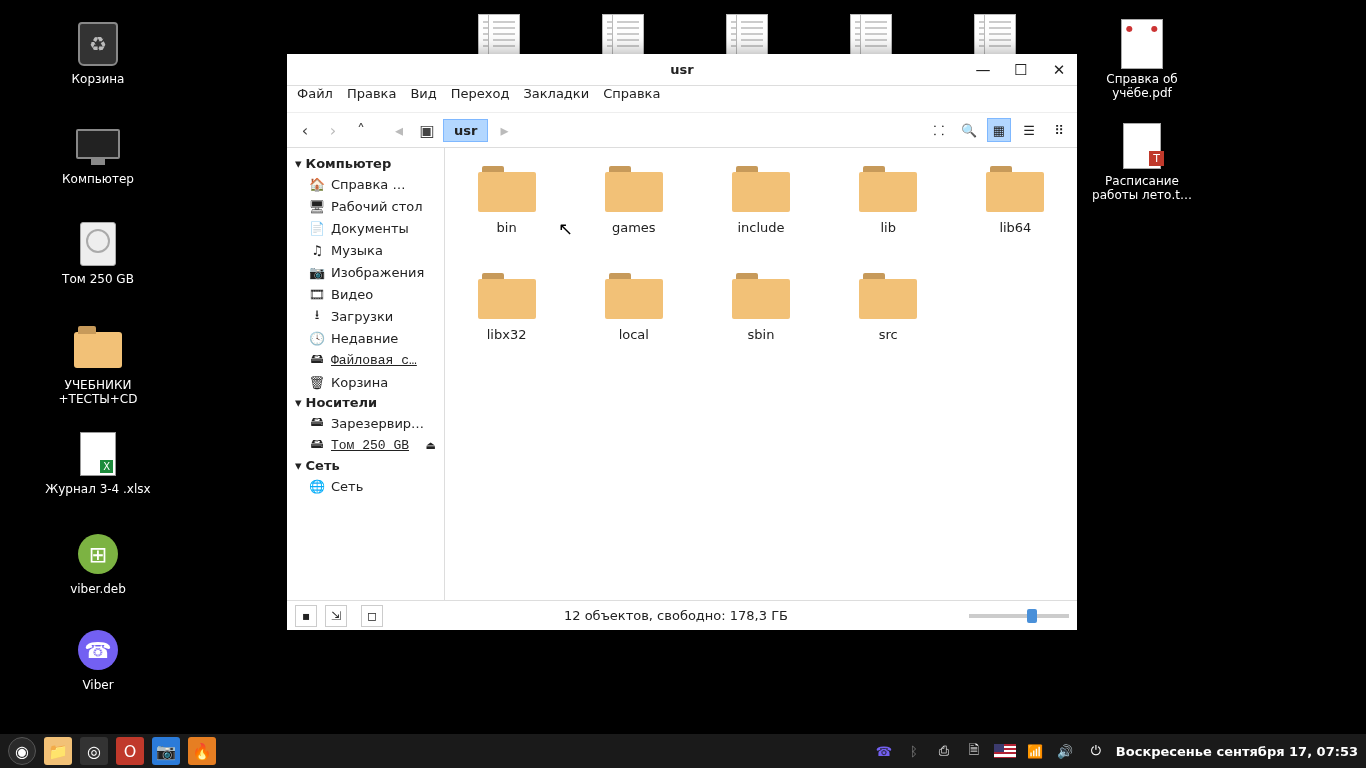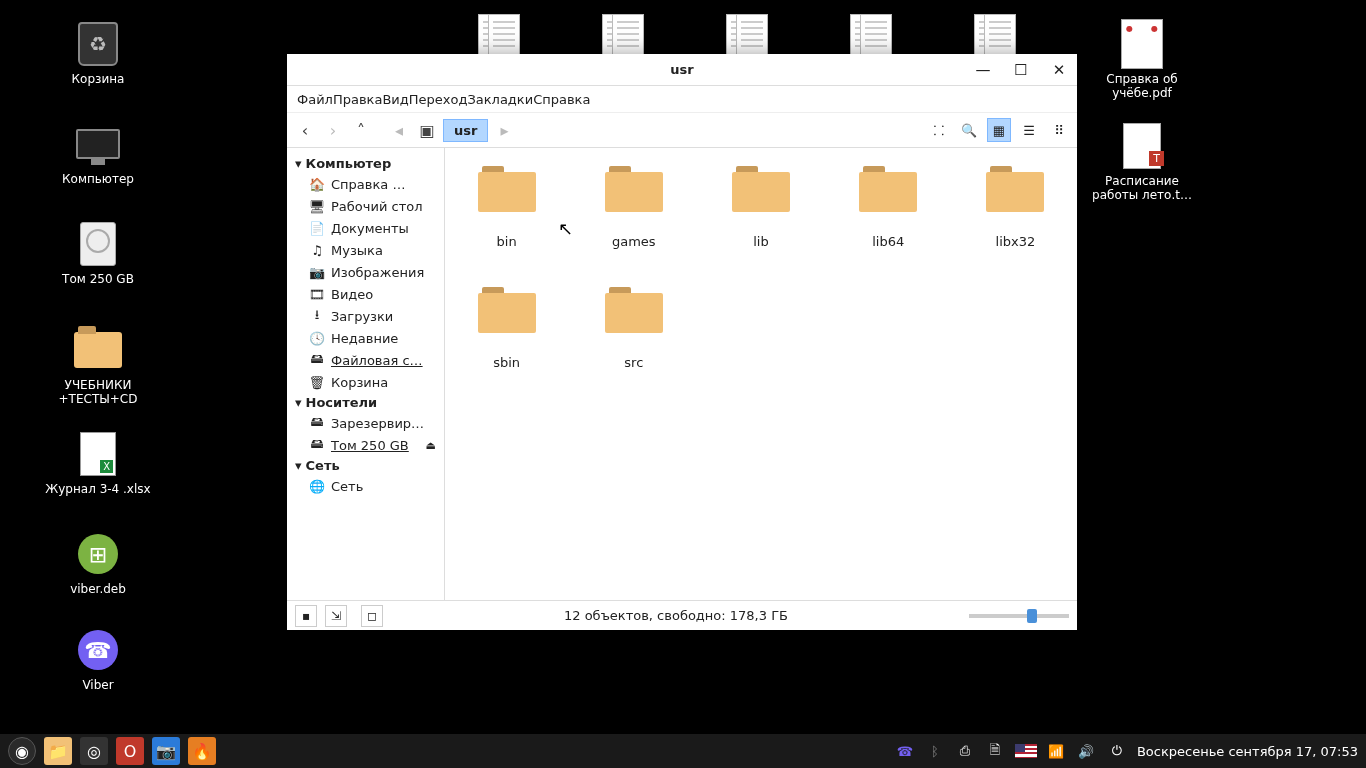--- a/index.html
+++ b/index.html
@@ -17,43 +17,43 @@
 .doc-thumb::before { top:6px; }
 .doc-thumb::after { top:12px; box-shadow: 0 6px 0 #ccc, 0 12px 0 #ccc, 0 18px 0 #ccc; }
 
 
 .fm { position: absolute; left: 287px; top: 54px; width: 790px; height: 576px; background: #fff; color: #222; box-shadow: 0 6px 24px rgba(0,0,0,.6); display: flex; flex-direction: column; }
 .fm-titlebar { height: 32px; display: flex; align-items: center; justify-content: center; position: relative; border-bottom: 1px solid #ddd; }
 .fm-titlebar .title { font-weight: bold; font-size: 13px; }
 .win-controls { position: absolute; right: 6px; top: 0; height: 32px; display: flex; align-items: center; gap: 14px; }
 .win-btn { width: 24px; height: 24px; display: flex; align-items: center; justify-content: center; cursor: pointer; font-size: 15px; }
 
-.fm-menu { height: 26px; display: flex; align-items: center; padding: 0 10px; font-size: 13px; }
+.fm-menu { height: 26px; display: flex; gap: 14px; padding: 0 10px; font-size: 13px; }
 .fm-menu span { cursor: pointer; }
 
 .fm-toolbar { height: 36px; border-top: 1px solid #eee; border-bottom: 1px solid #ddd; display: flex; align-items: center; padding: 0 6px; gap: 4px; }
 .tb-btn { width: 24px; height: 24px; display: flex; align-items: center; justify-content: center; cursor: pointer; color: #444; font-size: 16px; }
 .tb-sep { width: 6px; }
 .crumb { padding: 3px 10px; font-size: 13px; cursor: pointer; }
 .crumb.active { background: #b3d7ff; border: 1px solid #7fb8ff; font-weight: bold; }
 .toolbar-right { margin-left: auto; display: flex; align-items: center; gap: 6px; }
 .view-btn { width: 24px; height: 24px; display:flex; align-items:center; justify-content:center; cursor:pointer; }
 .view-btn.active { background: #b3d7ff; border: 1px solid #7fb8ff; }
 
 .fm-body { flex: 1; display: flex; overflow: hidden; }
 .sidebar { width: 158px; border-right: 1px solid #ddd; padding: 6px 0; overflow-y: auto; font-size: 13px; }
 .side-group { padding: 2px 8px; font-weight: bold; display: flex; align-items: center; gap: 4px; cursor: pointer; }
 .side-item { padding: 3px 8px 3px 22px; display: flex; align-items: center; gap: 6px; cursor: pointer; white-space: nowrap; overflow: hidden; text-overflow: ellipsis; }
 .side-item .si-icon { width: 16px; height: 16px; display:inline-flex; align-items:center; justify-content:center; font-size:13px; flex-shrink:0; }
-.side-item.underlined span.lbl { text-decoration: underline; }
+.side-item.underlined span.lbl { text-decoration: underline; font-family: Liberation Mono, monospace; }
 .eject { margin-left: auto; font-size: 11px; }
 
 .content { flex: 1; padding: 14px 18px; overflow-y: auto; position: relative; }
 .icon-grid { display: grid; grid-template-columns: repeat(5, 1fr); gap: 30px 40px; }
-.folder-item { display: flex; flex-direction: column; align-items: center; gap: 22px; cursor: pointer; position: relative; padding: 4px; }
+.folder-item { display: flex; flex-direction: column; align-items: center; gap: 8px; cursor: pointer; position: relative; padding: 4px; }
 .folder-item.highlighted { outline: 3px solid #e11; outline-offset: 2px; }
 .folder-icon { width: 58px; height: 46px; position: relative; }
 .folder-icon .tab { position: absolute; top: 0; left: 4px; width: 22px; height: 8px; background: #c79a5a; border-radius: 2px 2px 0 0; }
 .folder-icon .body { position: absolute; top: 6px; left: 0; right: 0; bottom: 0; background: #f2c177; border-radius: 2px; }
 .folder-item .fname { font-size: 13px; color: #222; }
 
 .cursor-arrow { position: absolute; left: 558px; top: 218px; font-size: 18px; color: #000; pointer-events: none; }
 
 .statusbar { height: 30px; border-top: 1px solid #ddd; display: flex; align-items: center; padding: 0 8px; gap: 8px; font-size: 13px; }
 .sb-btn { width: 22px; height: 22px; border: 1px solid #ccc; display:flex; align-items:center; justify-content:center; cursor:pointer; font-size:12px; }
@@ -278,35 +278,49 @@
                 <div class="tab"></div>
                 <div class="body"></div>
               </div>
               <div class="fname">games</div>
             </div>
             <div class="folder-item">
               <div class="folder-icon">
                 <div class="tab"></div>
                 <div class="body"></div>
               </div>
+              <div class="fname">include</div>
+            </div>
+            <div class="folder-item">
+              <div class="folder-icon">
+                <div class="tab"></div>
+                <div class="body"></div>
+              </div>
               <div class="fname">lib</div>
             </div>
             <div class="folder-item">
               <div class="folder-icon">
                 <div class="tab"></div>
                 <div class="body"></div>
               </div>
               <div class="fname">lib64</div>
             </div>
             <div class="folder-item">
               <div class="folder-icon">
                 <div class="tab"></div>
                 <div class="body"></div>
               </div>
               <div class="fname">libx32</div>
+            </div>
+            <div class="folder-item">
+              <div class="folder-icon">
+                <div class="tab"></div>
+                <div class="body"></div>
+              </div>
+              <div class="fname">local</div>
             </div>
             <div class="folder-item">
               <div class="folder-icon">
                 <div class="tab"></div>
                 <div class="body"></div>
               </div>
               <div class="fname">sbin</div>
             </div>
             <div class="folder-item">
               <div class="folder-icon">
@@ -343,15 +357,15 @@
 
   <div class="tb-right">
     <div class="tb-ico" style="color:#7360f2">☎</div>
     <div class="tb-ico" style="color:#888">ᛒ</div>
     <div class="tb-ico">⎙</div>
     <div class="tb-ico">🗎</div>
     <div class="flag"></div>
     <div class="tb-ico">📶</div>
     <div class="tb-ico">🔊</div>
     <div class="tb-ico">⏻</div>
-    <div style="font-weight:normal">Воскресенье сентября 17, 07:53</div>
+    <div style="font-weight:bold">Воскресенье сентября 17, 07:53</div>
   </div>
 </div>
 
 </body></html>

